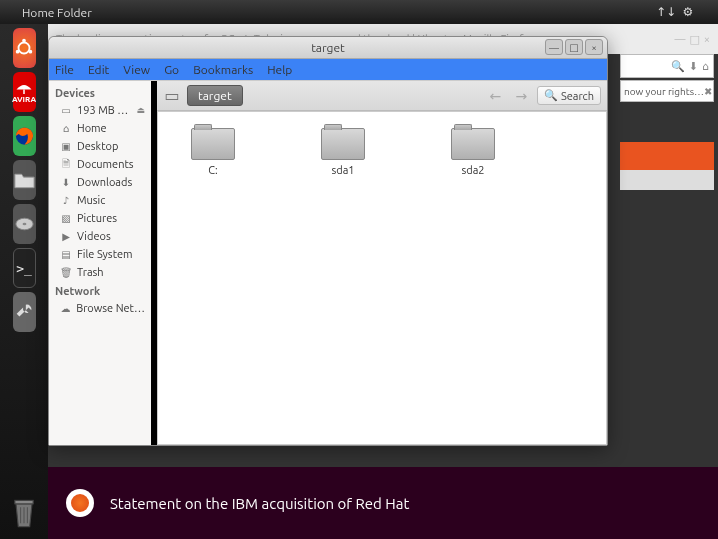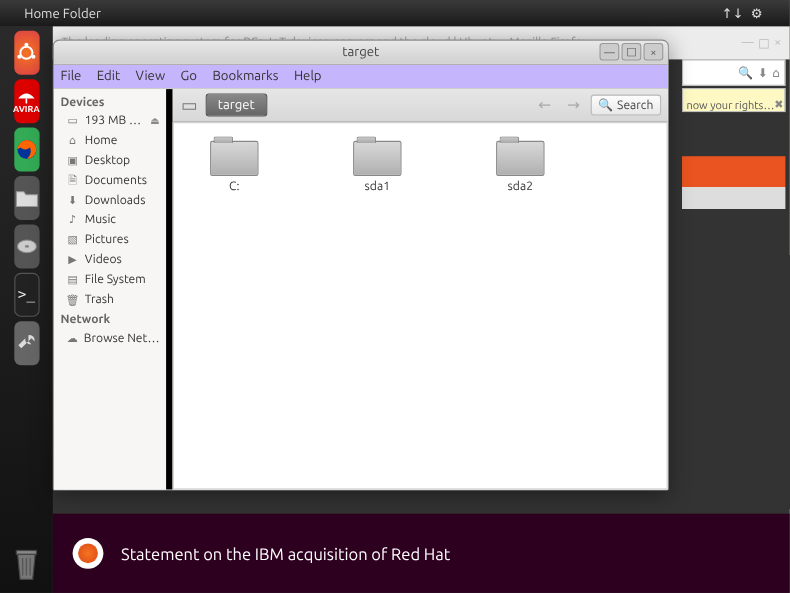--- a/index.html
+++ b/index.html
@@ -20,31 +20,31 @@
 .launch-item.disk { background: #555; }
 .launch-item.terminal { background: #222; border: 1px solid #555; }
 .launch-item.settings { background: #666; }
 .trash { margin-top: auto; margin-bottom: 6px; width: 40px; height: 40px; display:flex;align-items:center;justify-content:center; }
 
 
 .bg-window { position: absolute; left: 48px; top: 24px; right: 0; height: 30px; background: #ececec; display: flex; align-items: center; font-size: 11px; color: #999; padding: 0 8px; }
 .bg-window .win-controls { margin-left: auto; display:flex; gap:4px;}
 .bg-right { position: absolute; right: 4px; top: 54px; width: 94px; }
 .bg-right .urlish { height: 24px; border:1px solid #bbb; background:#fff; margin-bottom:2px; display:flex;align-items:center;justify-content:flex-end;padding:0 4px;}
-.bg-right .rights { height: 22px; border:1px solid #bbb; background:#fef9c3; font-size:10px; color:#555; display:flex;align-items:flex-end;padding:0 3px; white-space:nowrap; overflow:hidden;}
+.bg-right .rights { height: 22px; border:1px solid #bbb; background:#ffffff; font-size:10px; color:#555; display:flex;align-items:center;padding:0 3px; white-space:nowrap; overflow:hidden;}
 .bg-right .dark { height:40px; background:#333;}
 .bg-right .orange { height:28px; background:#e95420;}
 .bg-right .gray { height:20px; background:#ddd;}
 
 
 .nautilus { position: absolute; left: 48px; top: 36px; width: 560px; height: 410px; background: #f2f1f0; border: 1px solid #888; border-radius: 6px 6px 2px 2px; box-shadow: 0 4px 20px rgba(0,0,0,0.4); display: flex; flex-direction: column; }
 .titlebar { height: 22px; background: linear-gradient(#e8e8e8,#d0d0d0); border-radius: 6px 6px 0 0; display: flex; align-items: center; justify-content: center; position: relative; font-size: 12px; color: #444; border-bottom: 1px solid #aaa; }
 .win-btns { position: absolute; right: 4px; top: 2px; display: flex; gap: 2px; }
 .win-btn { width: 18px; height: 16px; background: #ccc; border: 1px solid #999; border-radius: 3px; font-size: 10px; display:flex;align-items:center;justify-content:center;color:#555;}
-.menubar { height: 22px; background: #c4b5fd; display: flex; align-items: center; padding: 0 6px; gap: 14px; font-size: 12px; color: #333; border-bottom: 1px solid #ccc; }
+.menubar { height: 22px; background: #3b82f6; display: flex; align-items: center; padding: 0 6px; gap: 14px; font-size: 12px; color: #333; border-bottom: 1px solid #ccc; }
 .menubar span { cursor: default; }
 .body { flex: 1; display: flex; background: #f2f1f0; }
 
 
 .sidebar { width: 108px; border-right: 6px solid #000000; background: #f7f6f5; font-size: 11px; color: #333; overflow: hidden; padding: 2px 0;}
 .side-head { font-weight: bold; color: #666; padding: 4px 6px 2px; font-size: 11px;}
 .side-item { display: flex; align-items: center; gap: 4px; padding: 2px 6px 2px 10px; white-space: nowrap; }
 .side-item .ico { width: 14px; height: 14px; display:inline-flex;align-items:center;justify-content:center;font-size:10px;color:#777;}
 .side-item .eject { margin-left:auto; font-size:9px; color:#888;}
 .side-item.trunc { overflow:hidden; text-overflow:ellipsis;}

